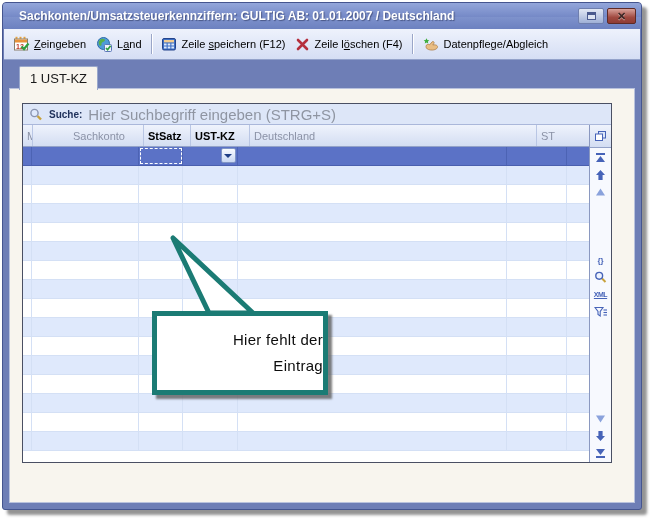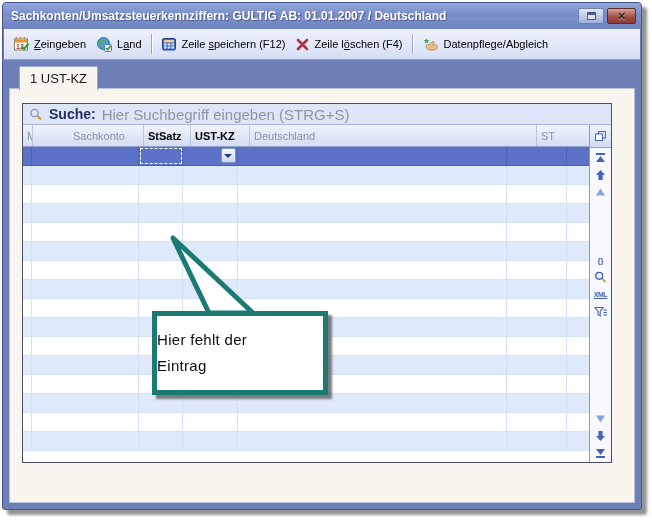--- a/index.html
+++ b/index.html
@@ -6,21 +6,21 @@
   *{box-sizing:border-box;}
   body{font-family:"Liberation Sans", sans-serif;}
   #stage{position:relative;width:652px;height:520px;background:#ffffff;overflow:hidden;}
 
   
   #win{position:absolute;left:2px;top:2px;width:640px;height:508px;
        background:#6e7eb6;border:1px solid #45558f;border-radius:4px 4px 3px 3px;
        box-shadow:5px 5px 3px rgba(60,60,60,.55);}
   #titlebar{position:absolute;left:0;top:0;right:0;height:26px;
        background:linear-gradient(#93a6da,#7488c6 55%,#67309900 0),linear-gradient(#93a6da,#6c81c0);
-       border-radius:3px 3px 0 0;display:flex;align-items:center;}
+       border-radius:3px 3px 0 0;display:flex;align-items:center;padding-left:8px;}
   #title{color:#ffffff;font-size:12px;font-weight:bold;padding-left:8px;
        text-shadow:1px 1px 1px rgba(40,50,90,.6);white-space:nowrap;}
   .winbtn{position:absolute;top:5px;height:16px;border-radius:2px;display:flex;
        align-items:center;justify-content:center;cursor:default;}
   #btn-restore{right:37px;width:26px;background:linear-gradient(#e2e8f4,#9fb0d6);
        border:1px solid #6f7fae;}
   #btn-restore .box{width:9px;height:8px;border:1px solid #4a5a8e;border-top:3px solid #4a5a8e;
        background:#dde4f2;}
   #btn-close{right:5px;width:29px;background:linear-gradient(#d9a29a,#a04940 60%,#8f3b33);
        border:1px solid #5e2a26;}
@@ -42,21 +42,21 @@
        border:1px solid #b9c2dd;z-index:1;}
   #tab{position:absolute;left:12px;top:6px;height:24px;padding:4px 10px 0 10px;
        background:#f8f5ee;border:1px solid #9aa8cc;border-bottom:none;
        border-radius:2px 2px 0 0;font-size:13px;color:#1a1a1a;z-index:2;}
 
   
   #table{position:absolute;left:12px;top:14px;width:590px;height:360px;
        border:1px solid #4a4f63;background:#ffffff;display:flex;flex-direction:column;z-index:1;}
   #searchrow{height:21px;flex:0 0 auto;background:#dde6f8;border-bottom:1px solid #aab7da;
        display:flex;align-items:center;padding-left:6px;gap:6px;}
-  #search-label{font-size:14px;font-weight:bold;color:#20325c;}
+  #search-label{font-size:10px;font-weight:bold;color:#20325c;}
   #search-placeholder{font-size:15px;color:#8f95a2;text-align:right;}
   #tmain{flex:1;display:flex;min-height:0;}
   #grid{width:566px;display:flex;flex-direction:column;}
   #hrow{height:22px;flex:0 0 auto;display:flex;
        background:linear-gradient(#eff3fc,#d3ddf2);border-bottom:1px solid #93a2c8;}
   .hcell{border-right:1px solid #b9c6e4;font-size:11px;color:#8b92a6;
        padding:5px 0 0 4px;overflow:hidden;white-space:nowrap;}
   .hcell.emph{color:#000000;font-weight:bold;}
   #tbody{flex:1;background:#ffffff;overflow:hidden;}
   .trow{height:19px;display:flex;border-bottom:1px solid #d4e0f5;background:#ffffff;}
@@ -82,21 +82,21 @@
        padding:4px 0 3px 0;gap:5px;width:100%;}
   .sp1{flex:.55;} .sp2{flex:1;}
   .ricon{width:14px;height:12px;display:flex;align-items:center;justify-content:center;}
   .rtext{font-size:8px;font-weight:bold;color:#4663b8;line-height:1;}
   .rtext.u{text-decoration:underline;font-size:7px;letter-spacing:-.5px;}
 
   
   #callout{position:absolute;left:142px;top:222px;width:176px;height:84px;
        background:#ffffff;border:5px solid #1b7b74;z-index:6;
        box-shadow:4px 4px 2px rgba(95,95,95,.8);
-       display:flex;flex-direction:column;align-items:flex-start;justify-content:center;}
+       display:flex;flex-direction:column;align-items:flex-end;justify-content:center;}
   #callout .cline{font-size:15px;color:#0d0d0d;line-height:26px;letter-spacing:.3px;}
   #pointer{position:absolute;left:150px;top:140px;z-index:5;}
 </style>
 </head>
 <body>
 
 <div id="stage">
   <div id="win">
 
     <div id="titlebar">

